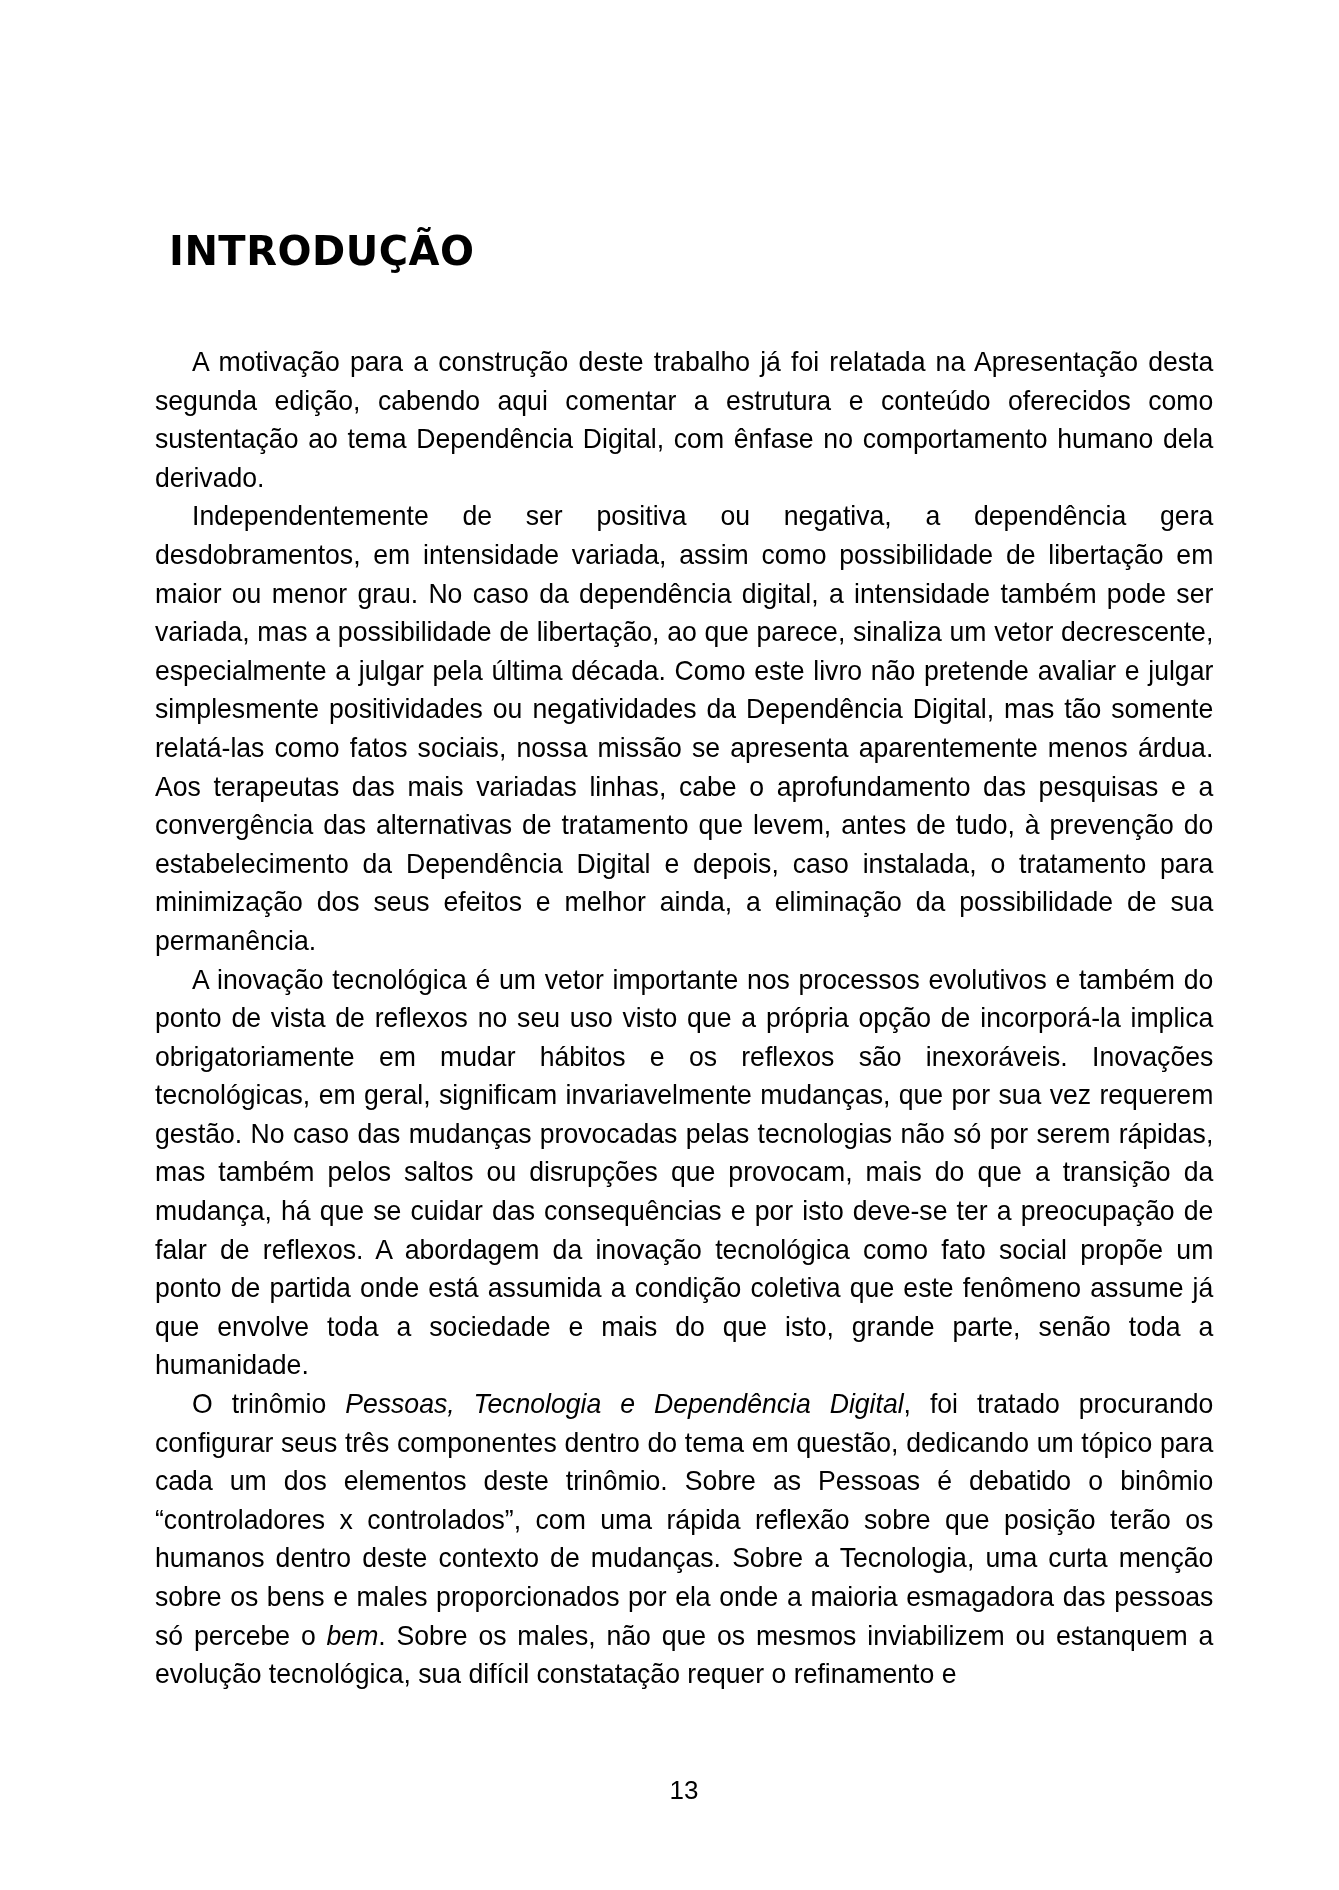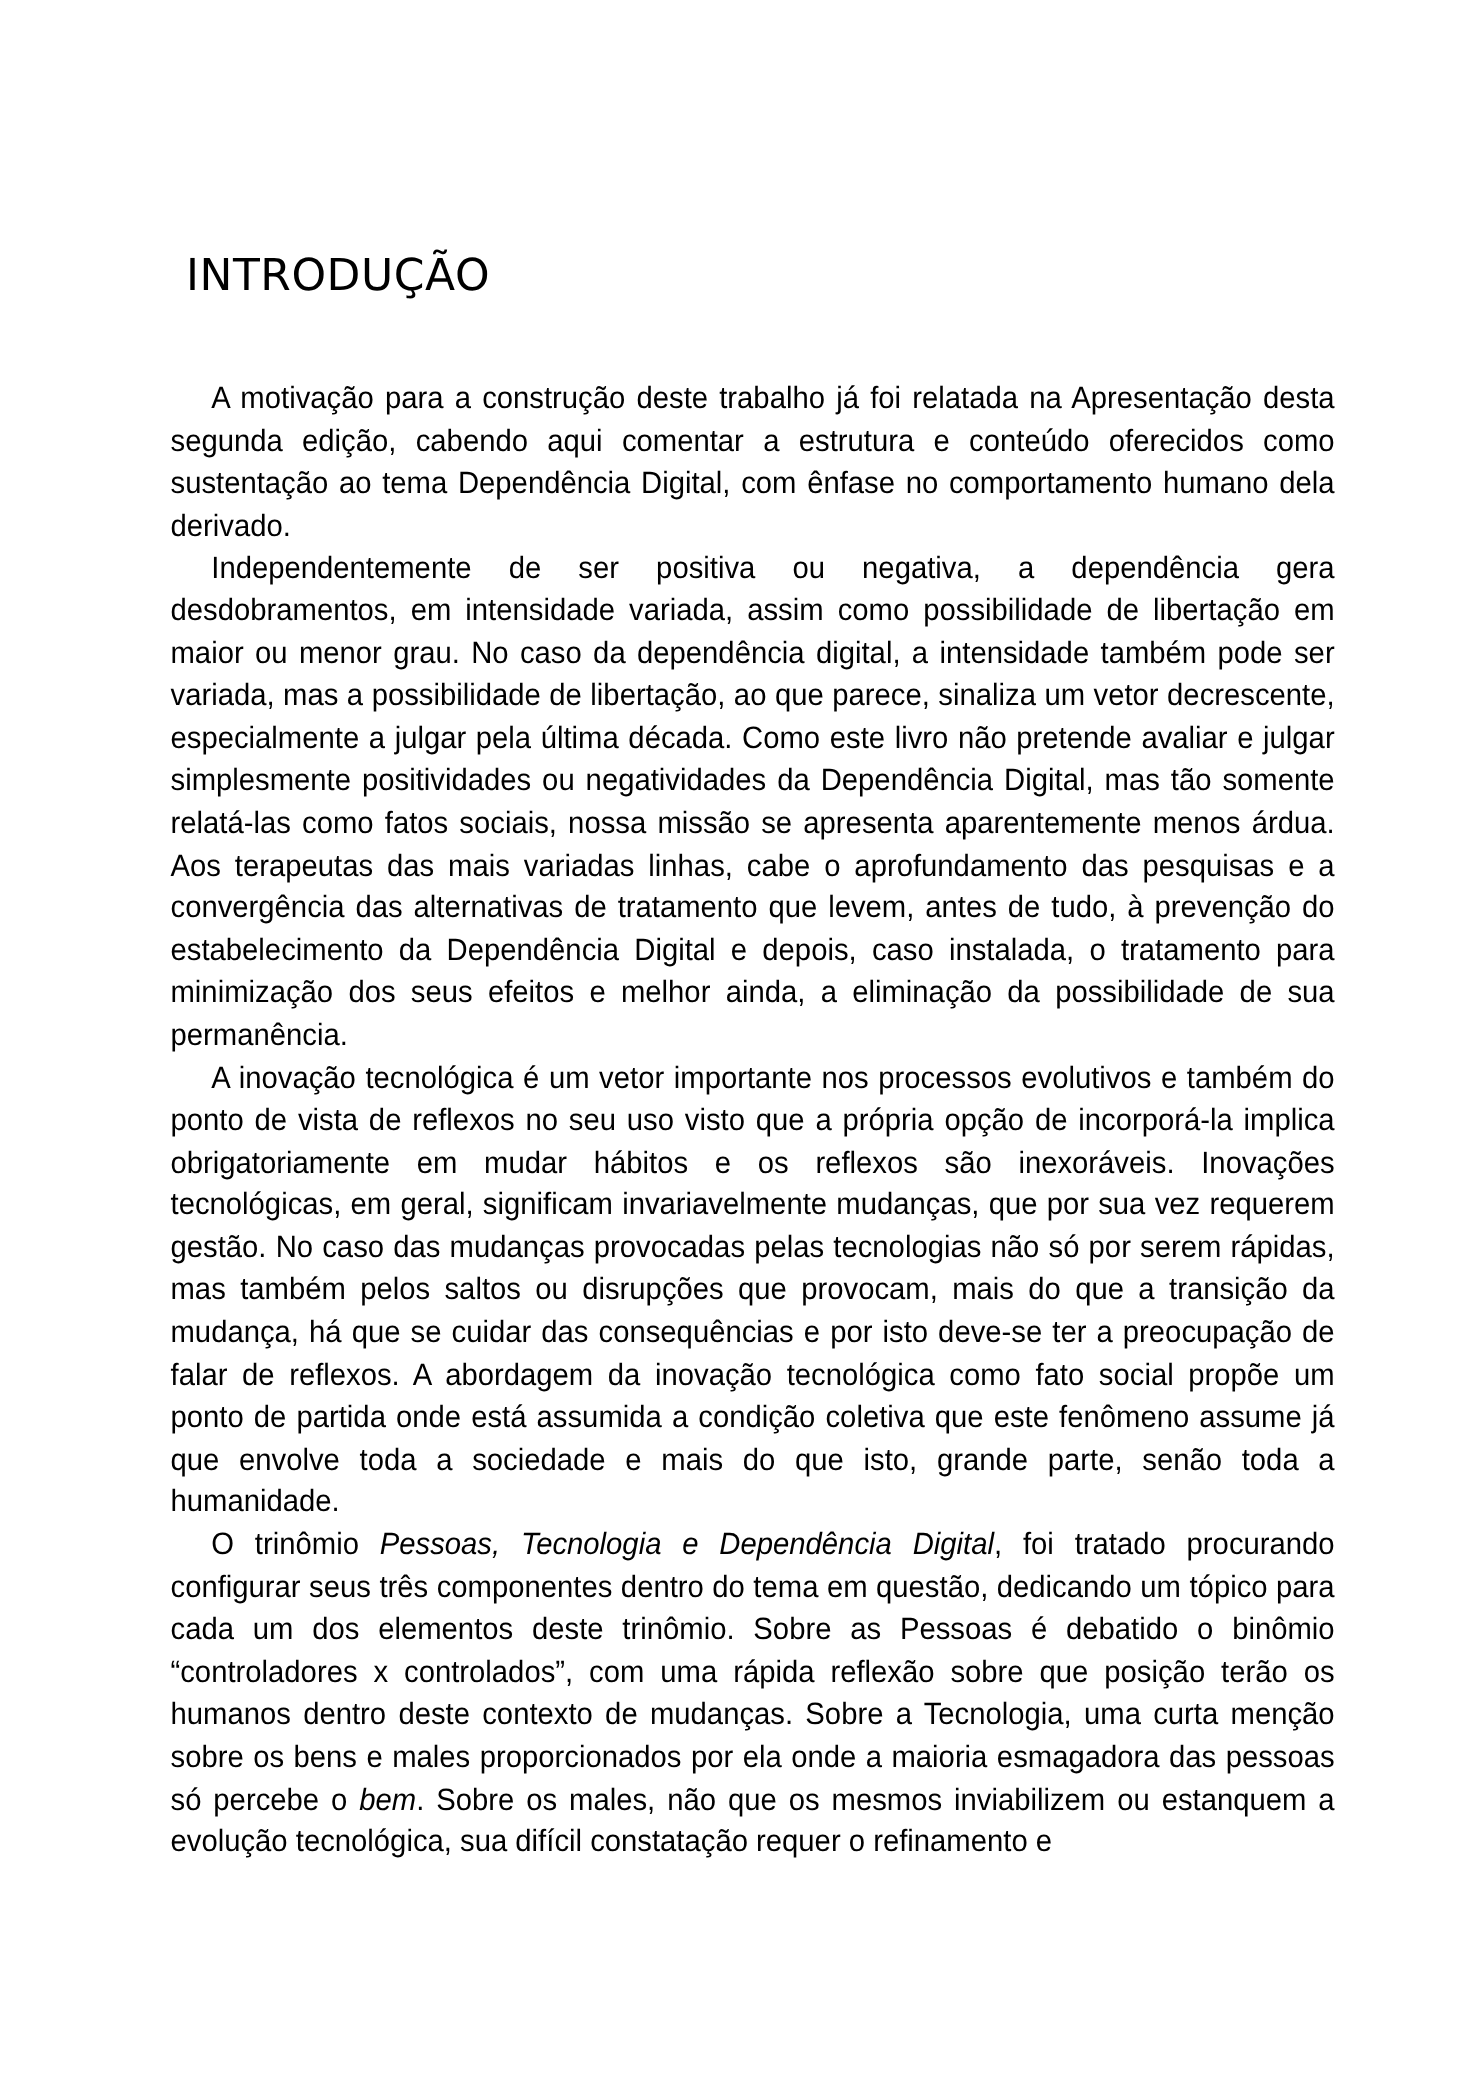--- a/index.html
+++ b/index.html
@@ -18,21 +18,21 @@
   }
   .content {
     position: absolute;
     left: 155px;
     top: 231px;
     width: 1058px;
   }
   .chapter-title {
     margin: 0 0 72px 14px;
     font-family: "DejaVu Sans", sans-serif;
-    font-weight: normal;
+    font-weight: bold;
     font-size: 40px;
     line-height: 40px;
     letter-spacing: 0.5px;
     color: #000000;
   }
   .body-text {
     width: 1114px;
     transform: scaleX(0.95);
     transform-origin: left top;
   }
@@ -63,13 +63,14 @@
 <div class="page">
   <div class="content">
     <h1 class="chapter-title">INTRODUÇÃO</h1>
     <div class="body-text" id="paragraphs">
         <p><span>A motivação para a construção deste trabalho já foi relatada na Apresentação desta segunda edição, cabendo aqui comentar a estrutura e conteúdo oferecidos como sustentação ao tema Dependência Digital, com ênfase no comportamento humano dela derivado.</span></p>
         <p><span>Independentemente de ser positiva ou negativa, a dependência gera desdobramentos, em intensidade variada, assim como possibilidade de libertação em maior ou menor grau. No caso da dependência digital, a intensidade também pode ser variada, mas a possibilidade de libertação, ao que parece, sinaliza um vetor decrescente, especialmente a julgar pela última década. Como este livro não pretende avaliar e julgar simplesmente positividades ou negatividades da Dependência Digital, mas tão somente relatá-las como fatos sociais, nossa missão se apresenta aparentemente menos árdua. Aos terapeutas das mais variadas linhas, cabe o aprofundamento das pesquisas e a convergência das alternativas de tratamento que levem, antes de tudo, à prevenção do estabelecimento da Dependência Digital e depois, caso instalada, o tratamento para minimização dos seus efeitos e melhor ainda, a eliminação da possibilidade de sua permanência.</span></p>
         <p><span>A inovação tecnológica é um vetor importante nos processos evolutivos e também do ponto de vista de reflexos no seu uso visto que a própria opção de incorporá-la implica obrigatoriamente em mudar hábitos e os reflexos são inexoráveis. Inovações tecnológicas, em geral, significam invariavelmente mudanças, que por sua vez requerem gestão. No caso das mudanças provocadas pelas tecnologias não só por serem rápidas, mas também pelos saltos ou disrupções que provocam, mais do que a transição da mudança, há que se cuidar das consequências e por isto deve-se ter a preocupação de falar de reflexos. A abordagem da inovação tecnológica como fato social propõe um ponto de partida onde está assumida a condição coletiva que este fenômeno assume já que envolve toda a sociedade e mais do que isto, grande parte, senão toda a humanidade.</span></p>
         <p><span>O trinômio </span><span class="em">Pessoas, Tecnologia e Dependência Digital</span><span>, foi tratado procurando configurar seus três componentes dentro do tema em questão, dedicando um tópico para cada um dos elementos deste trinômio. Sobre as Pessoas é debatido o binômio “controladores x controlados”, com uma rápida reflexão sobre que posição terão os humanos dentro deste contexto de mudanças. Sobre a Tecnologia, uma curta menção sobre os bens e males proporcionados por ela onde a maioria esmagadora das pessoas só percebe o </span><span class="em">bem</span><span>. Sobre os males, não que os mesmos inviabilizem ou estanquem a evolução tecnológica, sua difícil constatação requer o refinamento e</span></p>
       </div>
   </div>
+  <div class="page-number">13</div>
 </div>
 
 </body></html>

